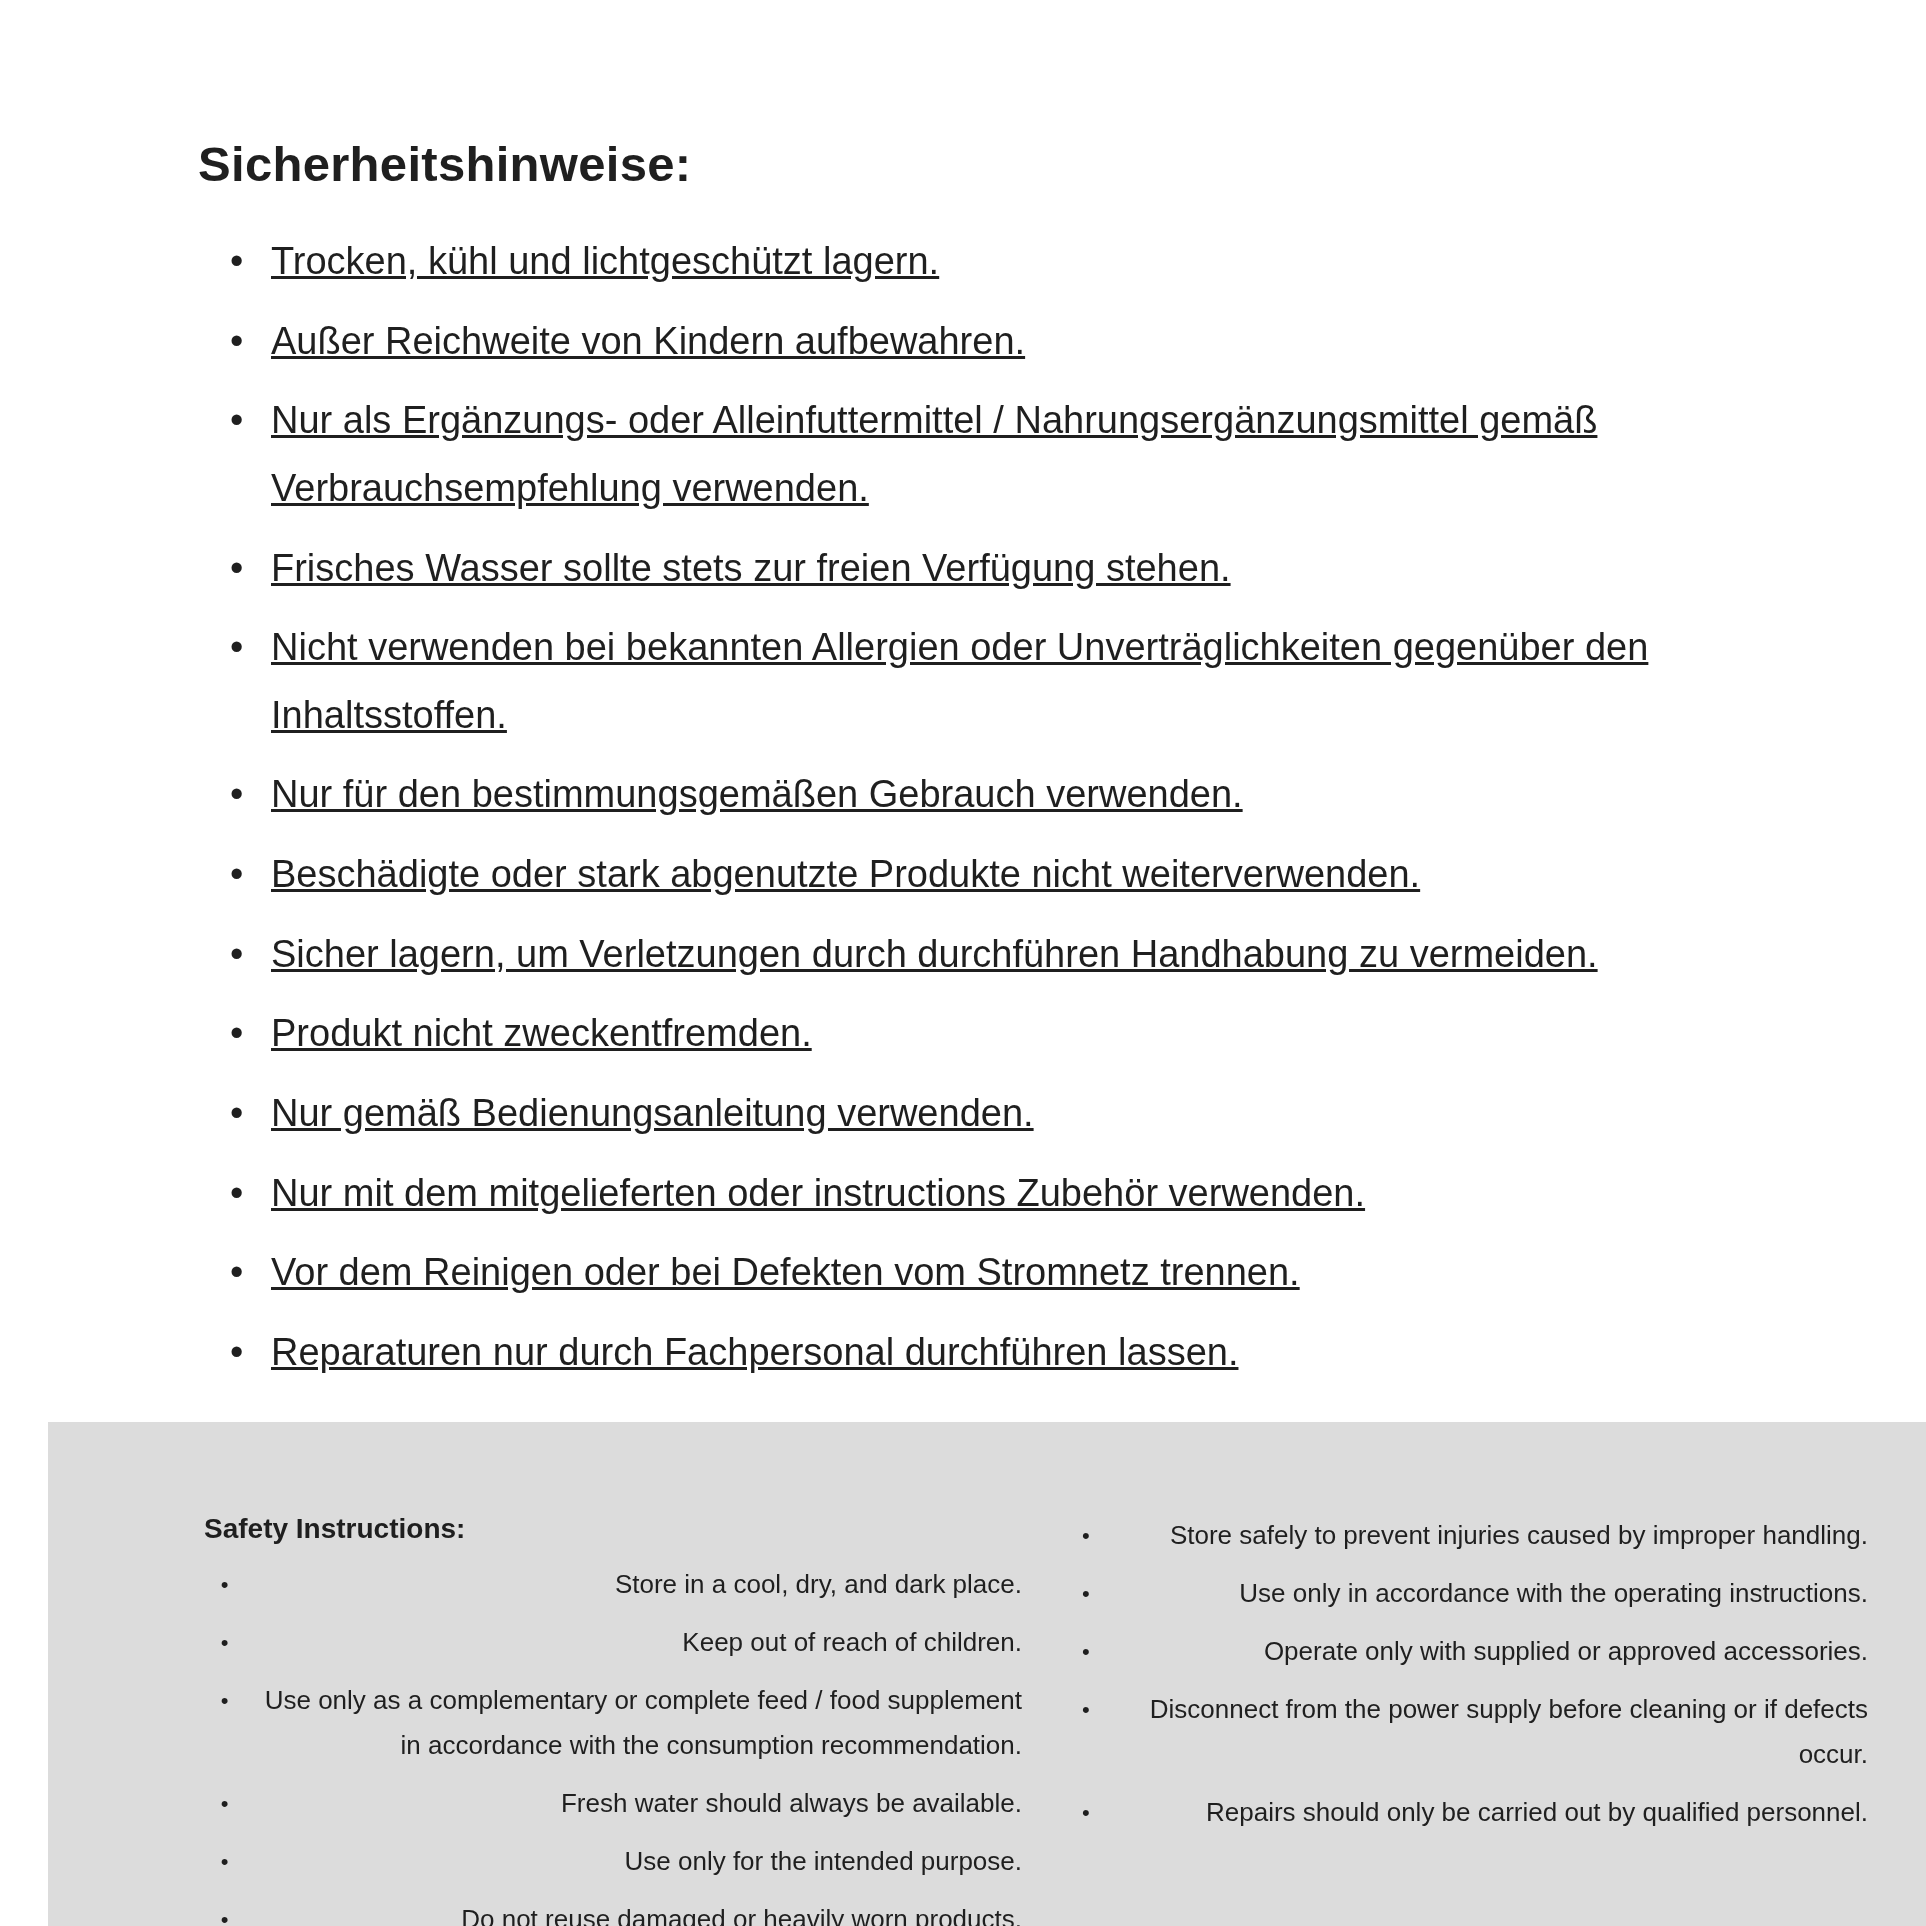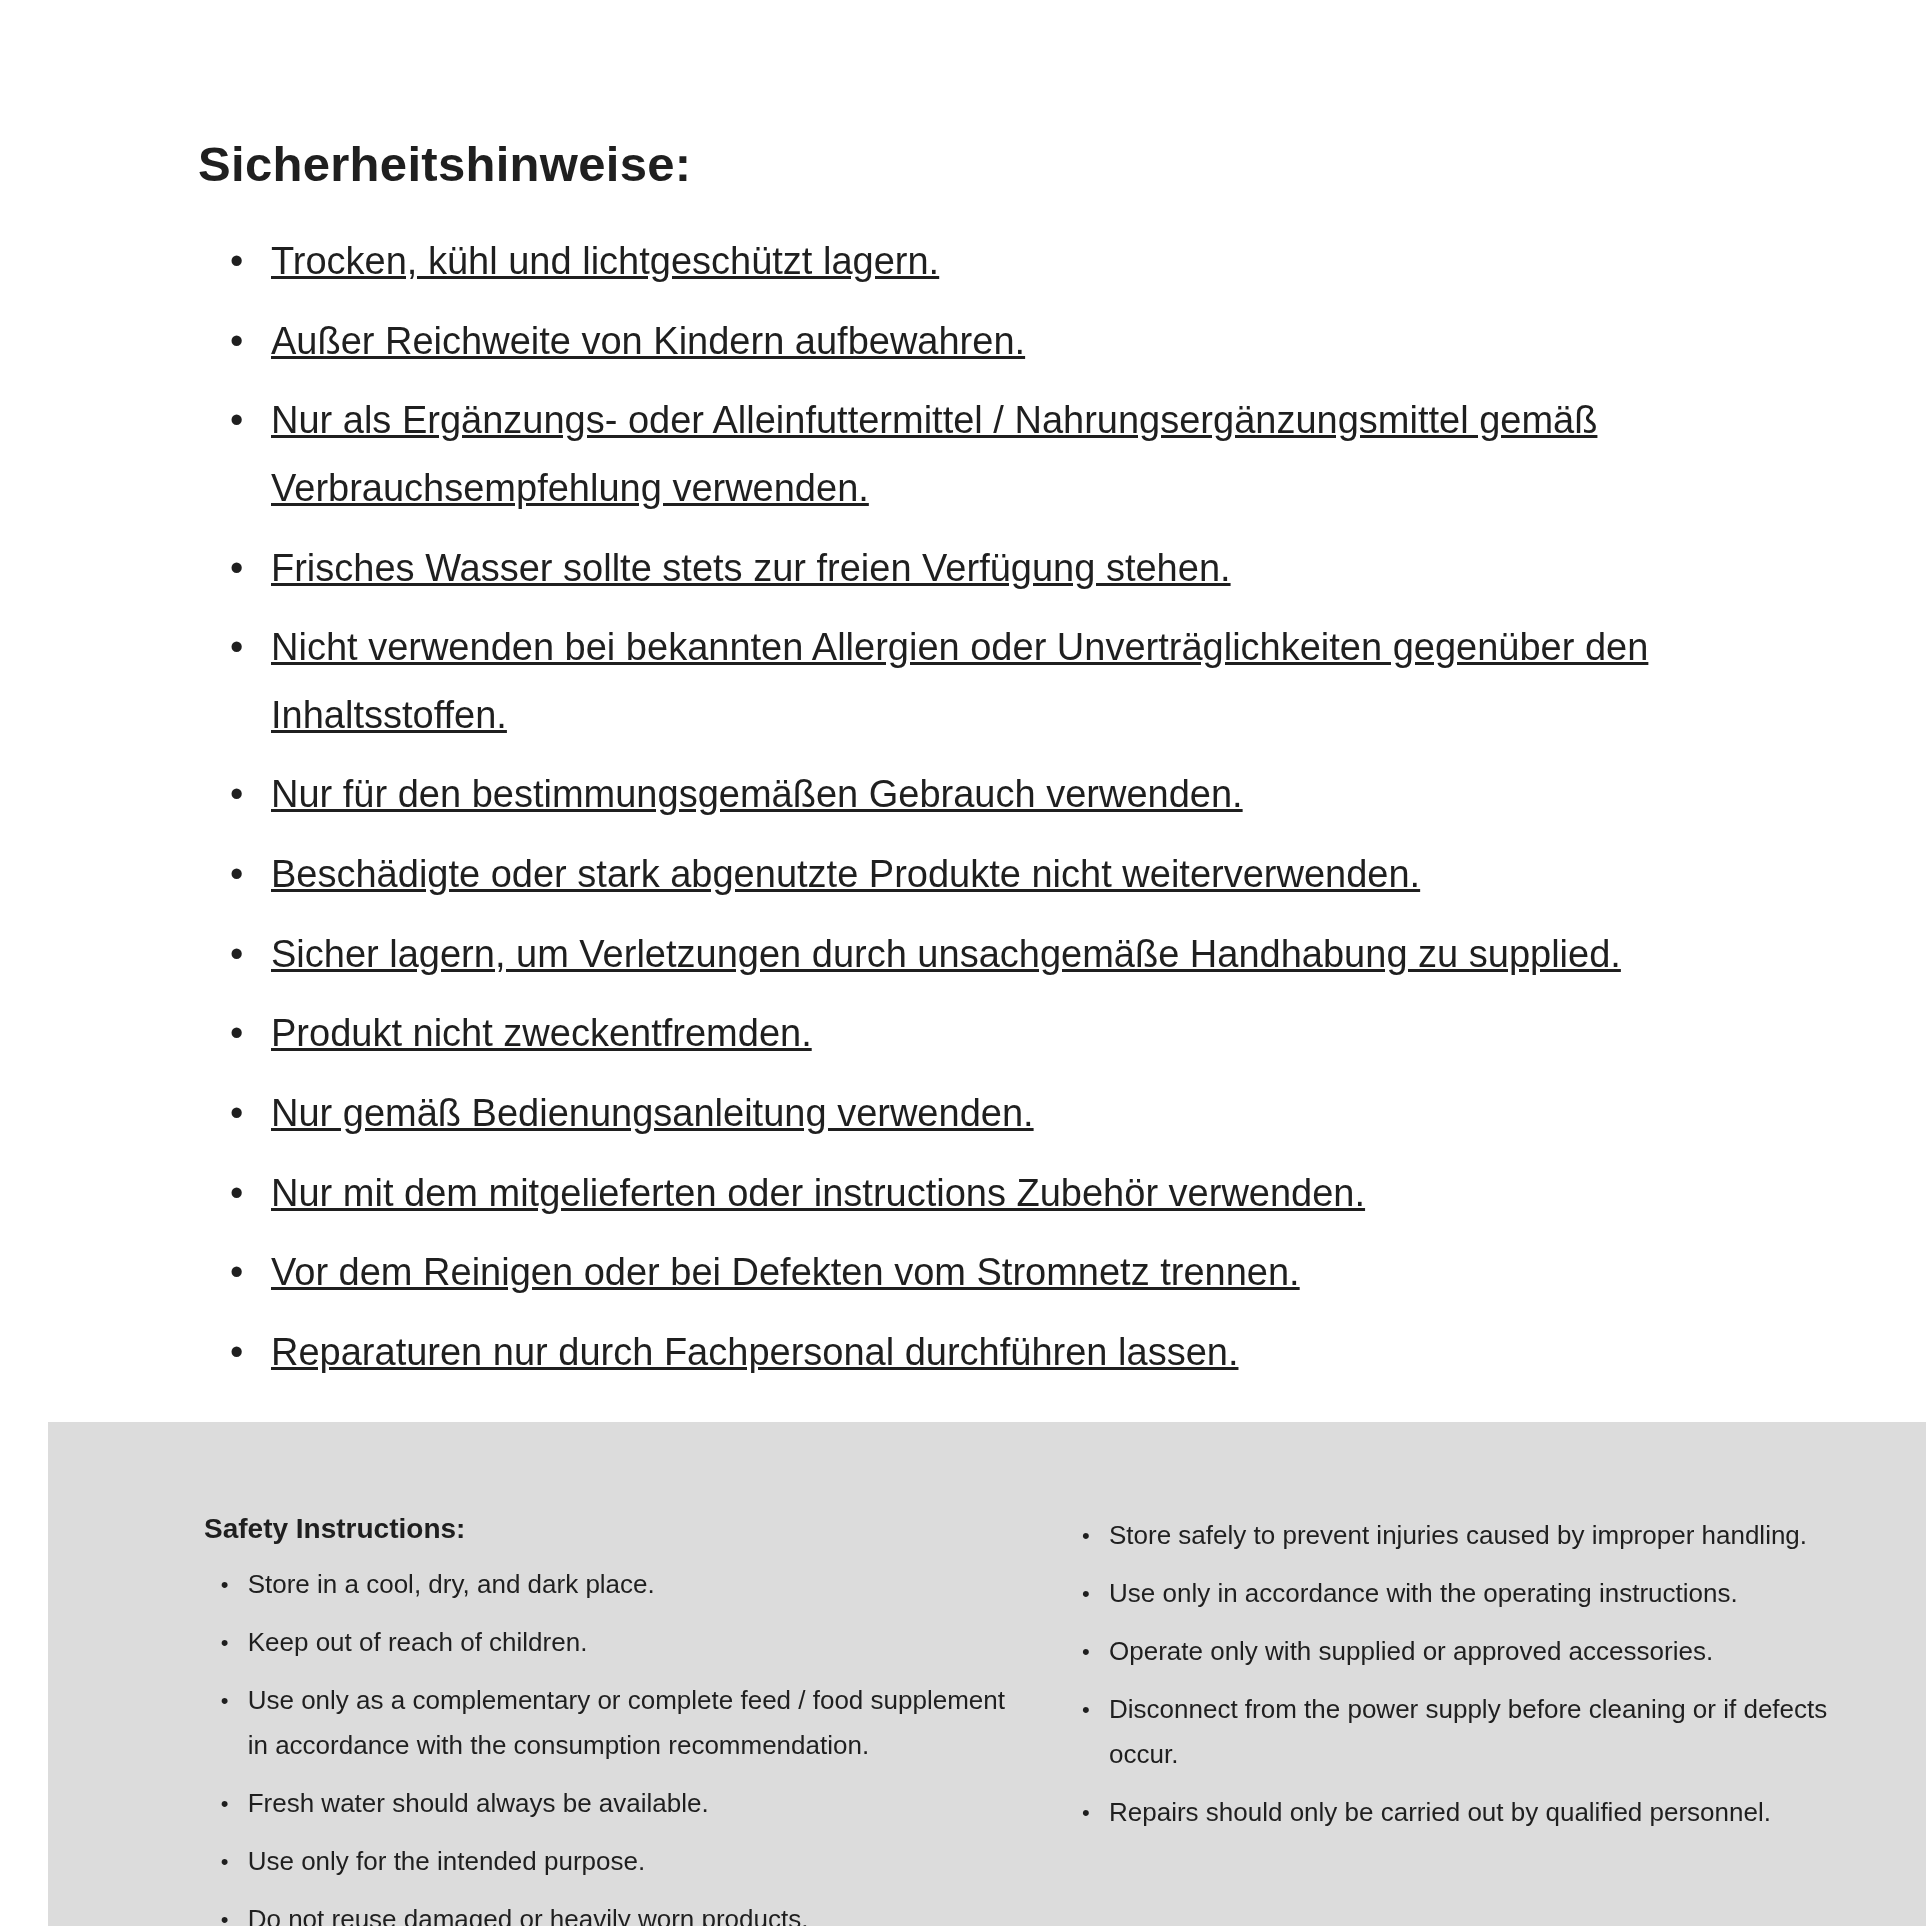--- a/index.html
+++ b/index.html
@@ -58,20 +58,21 @@
   }
   .col-left  { width: 854px; flex: 0 0 auto; }
   .col-right { width: 822px; flex: 0 0 auto; }
   .en-title {
     font-size: 28px;
     font-weight: 700;
     margin-bottom: 16.7px;
   }
   .en-list {
     margin-left: 16.7px;
+    text-align: right;
   }
   .en-list li {
     position: relative;
     font-size: 26px;
     line-height: 1.76;
     padding-left: 27px;
   }
   .en-list li::before {
     content: "\2022";
     position: absolute;
@@ -90,21 +91,21 @@
   <div class="section-german">
     <div class="de-title">Sicherheitshinweise:</div>
     <ul class="de-list">
       <li>Trocken, kühl und lichtgeschützt lagern.</li>
       <li>Außer Reichweite von Kindern aufbewahren.</li>
       <li>Nur als Ergänzungs- oder Alleinfuttermittel / Nahrungsergänzungsmittel gemäß Verbrauchsempfehlung verwenden.</li>
       <li>Frisches Wasser sollte stets zur freien Verfügung stehen.</li>
       <li>Nicht verwenden bei bekannten Allergien oder Unverträglichkeiten gegenüber den Inhaltsstoffen.</li>
       <li>Nur für den bestimmungsgemäßen Gebrauch verwenden.</li>
       <li>Beschädigte oder stark abgenutzte Produkte nicht weiterverwenden.</li>
-      <li>Sicher lagern, um Verletzungen durch unsachgemäße Handhabung zu supplied.</li>
+      <li>Sicher lagern, um Verletzungen durch durchführen Handhabung zu vermeiden.</li>
       <li>Produkt nicht zweckentfremden.</li>
       <li>Nur gemäß Bedienungsanleitung verwenden.</li>
       <li>Nur mit dem mitgelieferten oder instructions Zubehör verwenden.</li>
       <li>Vor dem Reinigen oder bei Defekten vom Stromnetz trennen.</li>
       <li>Reparaturen nur durch Fachpersonal durchführen lassen.</li>
     </ul>
   </div>
 
   <div class="section-english">
     <div class="col-left">

